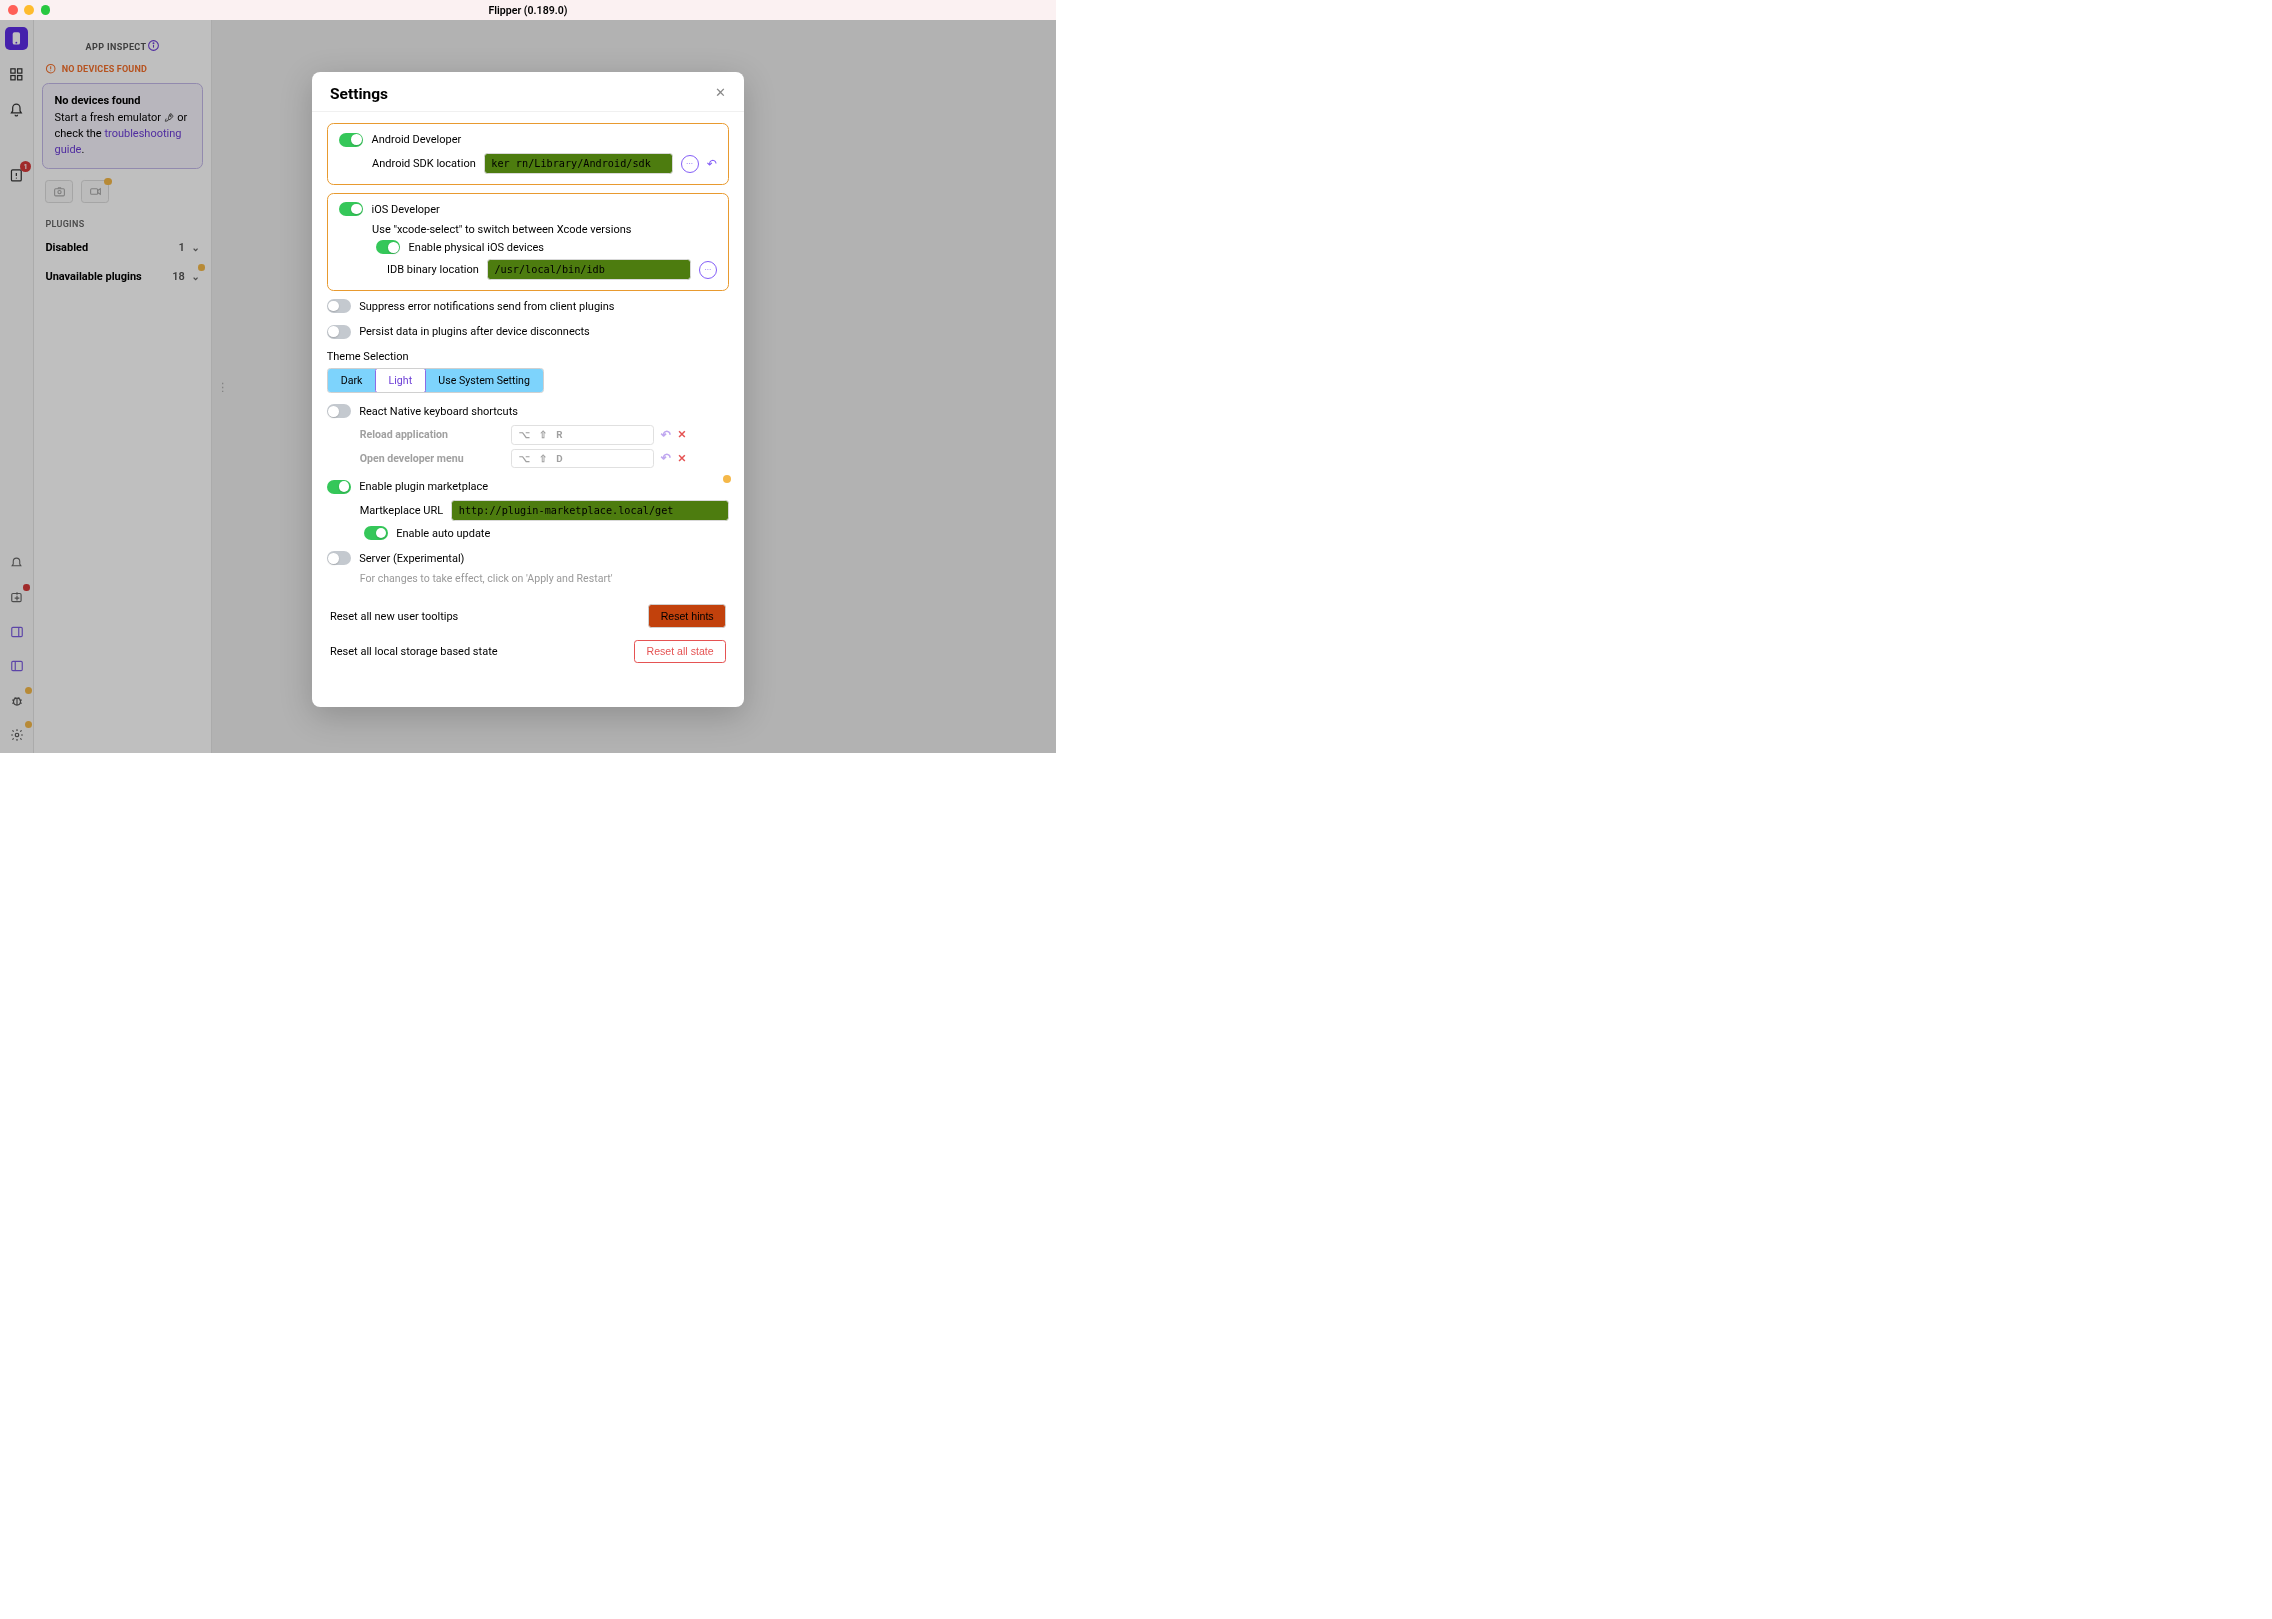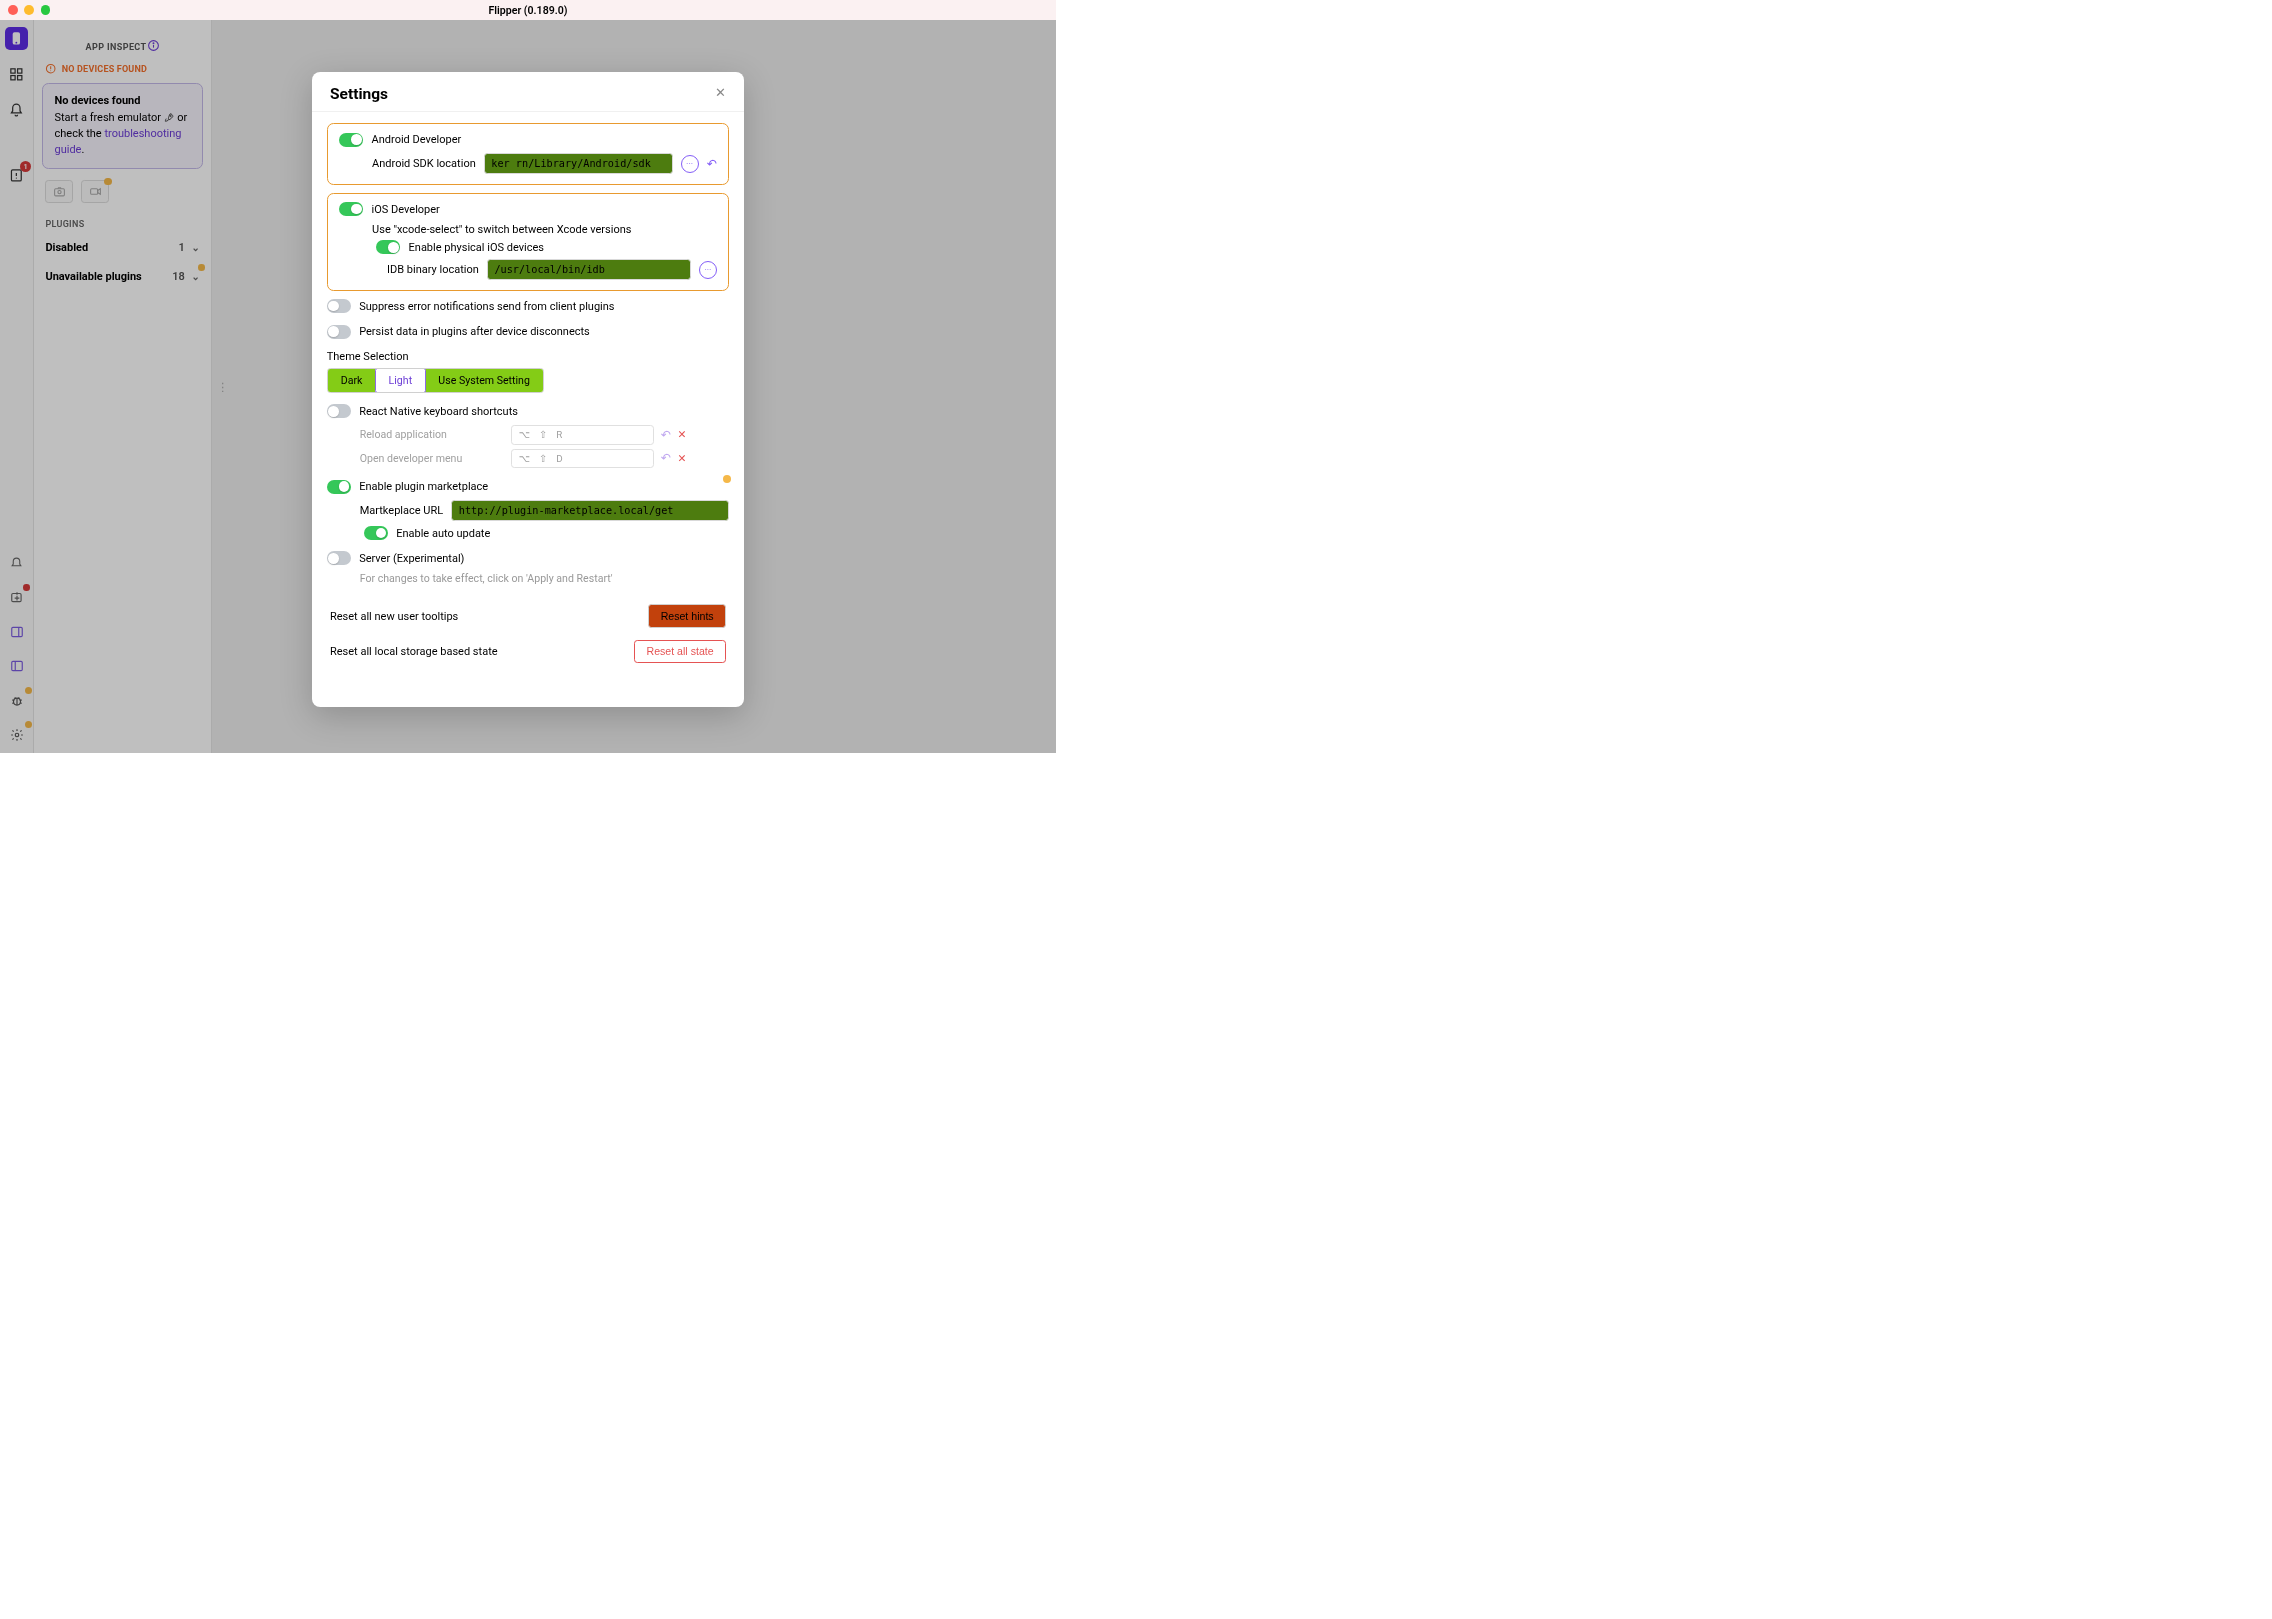--- a/index.html
+++ b/index.html
@@ -81,24 +81,24 @@
 
 
 .input { border: 0.8px solid #d9d9d9; border-radius: 3.3px; height: 21px; padding: 0 6.5px; font-family: ui-monospace, Menlo, monospace; font-size: 10.2px; background: #4d7c0f; }
 .input.wide { flex: 1; min-width: 0; }
 .label-right { flex-shrink: 0; }
 .icon-btn { width: 18px; height: 18px; border-radius: 50%; border: 1.2px solid #845ef7; color: #845ef7; display: flex; align-items: center; justify-content: center; font-size: 9px; flex-shrink: 0; background: #fff; }
 .small-icon { color: #845ef7; font-size: 12.2px; flex-shrink: 0; }
 .x-icon { color: #e55353; font-size: 10.6px; flex-shrink: 0; }
 
 .seg { display: flex; border: 0.8px solid #d0d0d0; border-radius: 3.3px; overflow: hidden; width: fit-content; margin-top: 4.9px; }
-.seg-btn { padding: 4.9px 13px; font-size: 10.6px; background: #84cc16; }
+.seg-btn { padding: 4.9px 13px; font-size: 10.6px; background: #7dd3fc; }
 .seg-btn.selected { background: #fff; border: 0.8px solid #8c6ae6; border-radius: 2.4px; margin: -0.8px; color: #6c3dd6; position: relative; z-index: 1; }
 
-.shortcut-row { display: flex; align-items: center; gap: 6.5px; margin: 4.1px 0 0 33px; }
+.shortcut-row { display: flex; align-items: center; gap: 6.5px; margin: 4.1px 0 0 33px; font-weight: bold; }
 .shortcut-label { width: 145px; color: #a0a0a0; font-size: 10.6px; }
 .shortcut-input { display: flex; align-items: center; gap: 4.9px; border: 0.8px solid #e0e0e0; border-radius: 3.3px; padding: 3.3px 6.5px; width: 143px; color: #a0a0a0; font-size: 9.8px; letter-spacing: 3.3px; }
 
 .reset-row { display: flex; align-items: center; justify-content: space-between; padding: 8.1px 3.3px 0; }
 .btn { border: 0.8px solid #d0d0d0; background: #c2410c; border-radius: 3.3px; padding: 4.9px 11.4px; font-size: 10.6px; }
 .btn.danger { border-color: #e55353; color: #e55353; background: #fff; }
 .btn.disabled { color: #b0b0b0; background: #fafafa; }
 
 .market-dot { position: absolute; width: 8.1px; height: 8.1px; background: #f5b849; border-radius: 50%; }
 </style>

